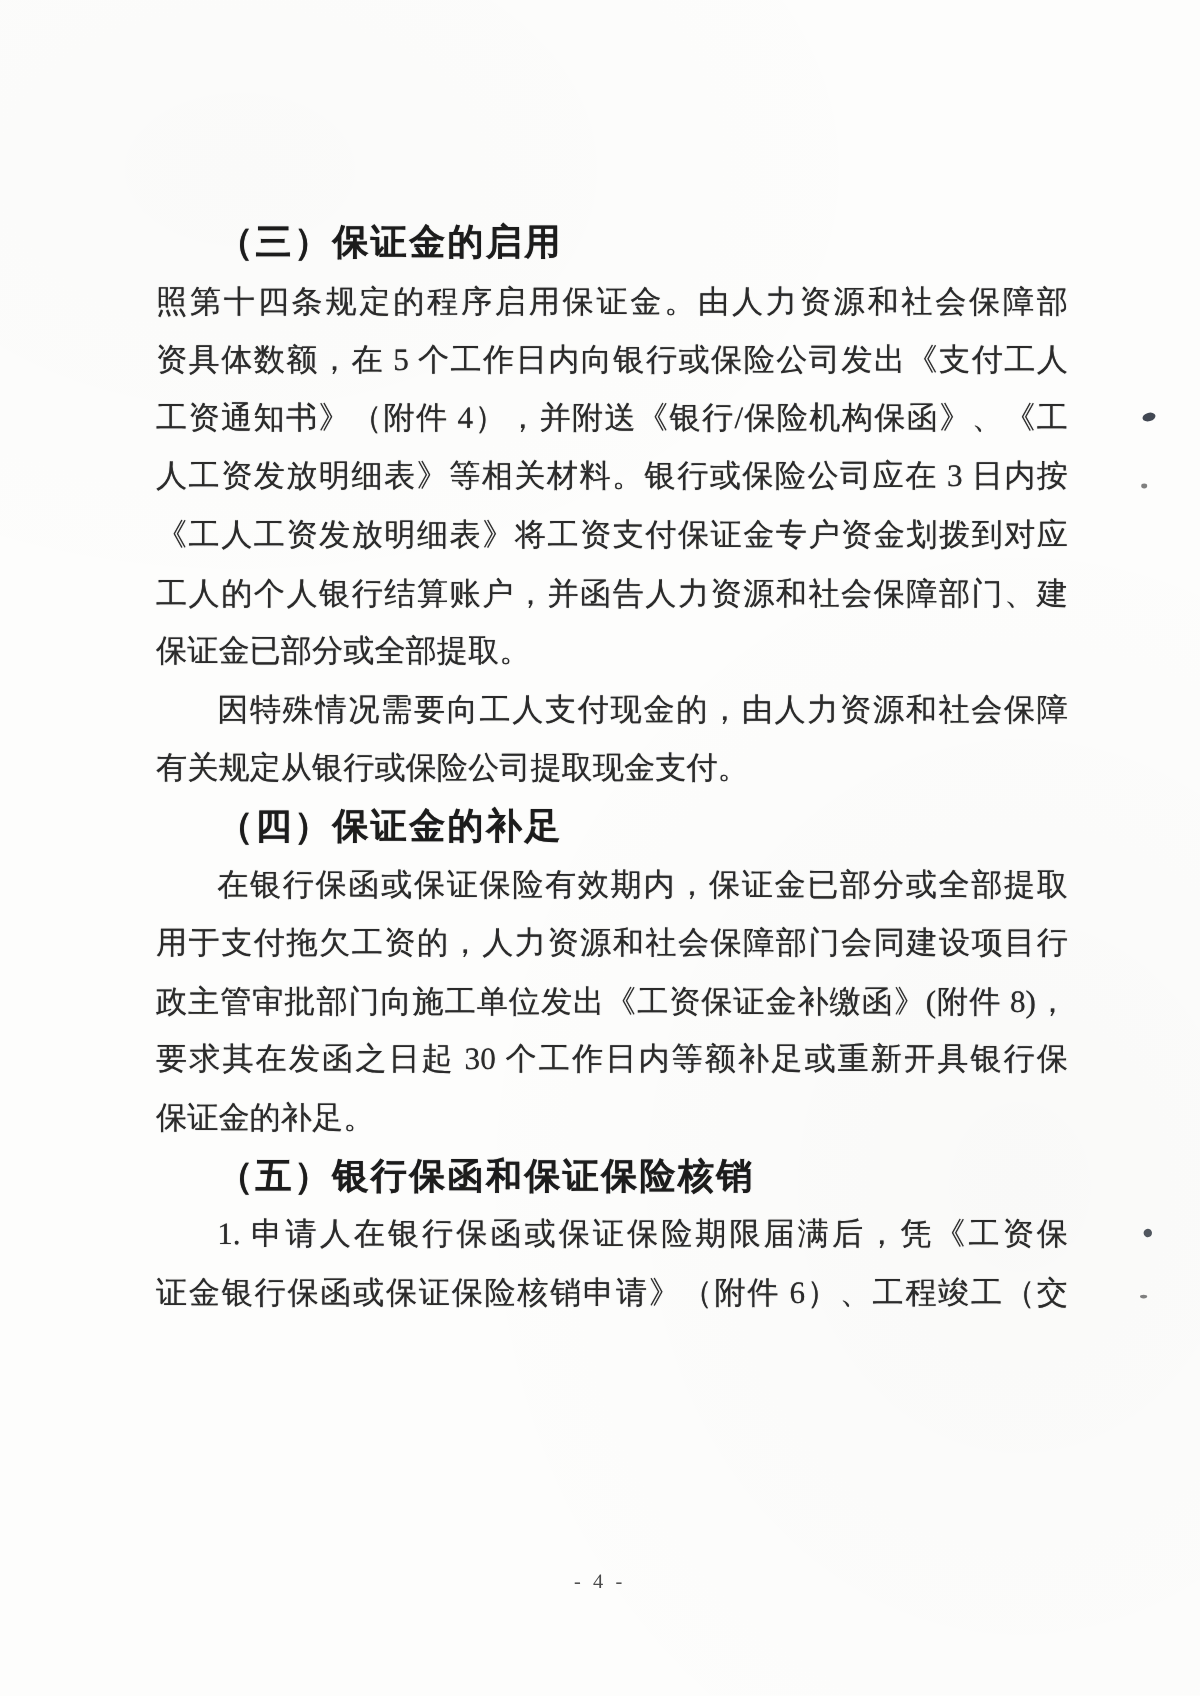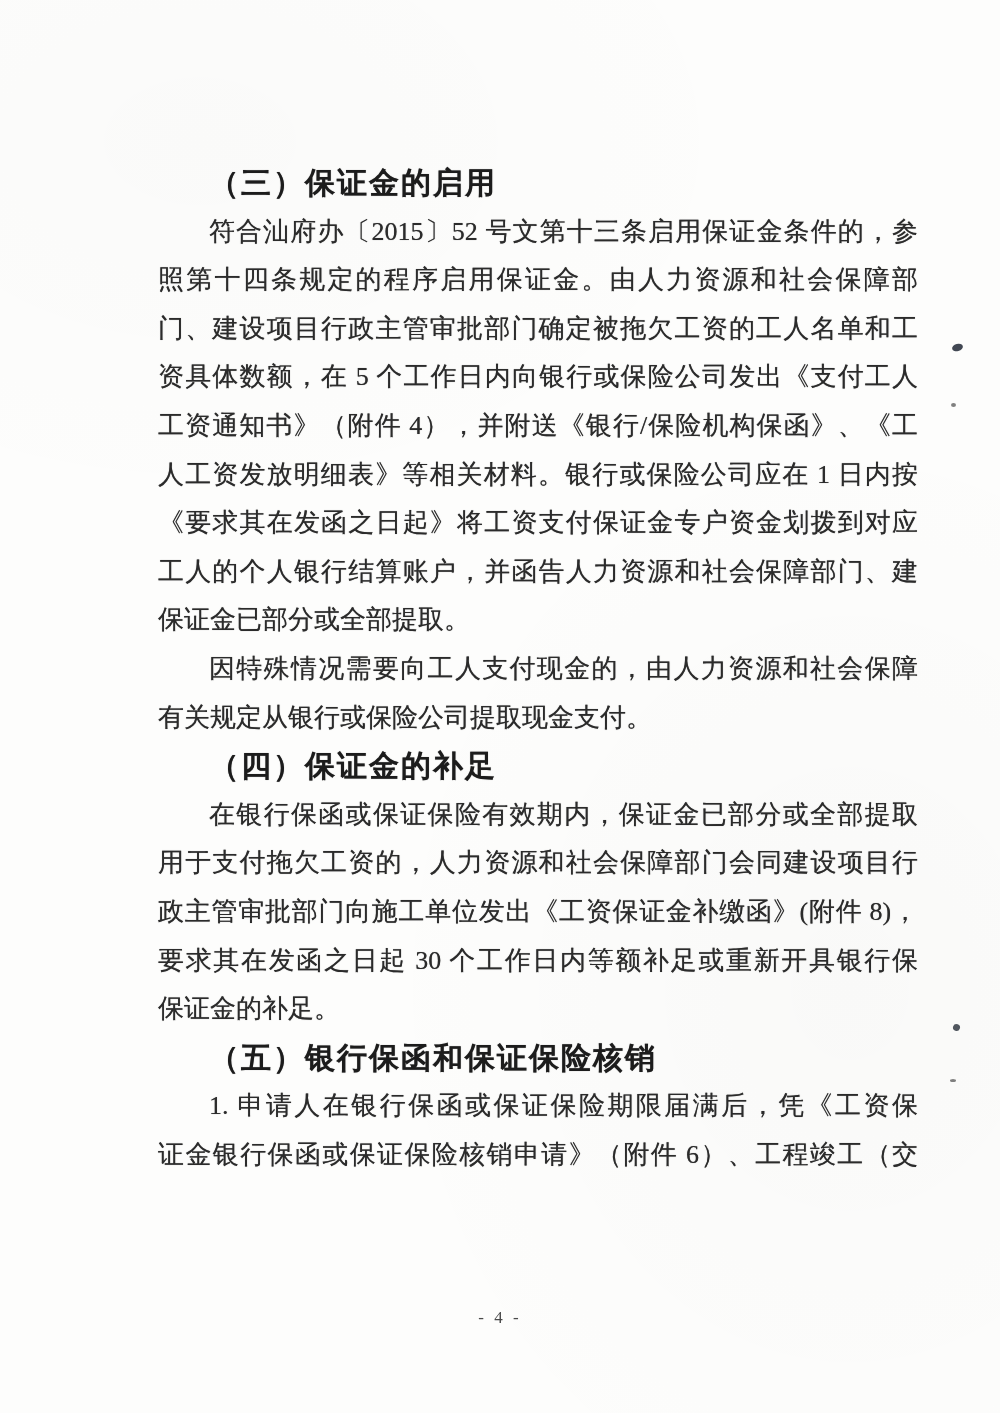--- a/index.html
+++ b/index.html
@@ -14,23 +14,22 @@
     background:
       radial-gradient(ellipse 600px 400px at 20% 10%, rgba(0,0,0,0.012), transparent),
       radial-gradient(ellipse 500px 600px at 85% 70%, rgba(0,0,0,0.015), transparent),
       #fdfdfc;
     overflow: hidden;
     font-family: "Liberation Serif", "DejaVu Serif", serif;
   }
   .text-block {
     position: absolute;
     left: 130px;
-    top: 159px;
+    top: 179px;
     width: 760px;
-    margin-left: 28px;
   }
   .line {
     height: 48.6px;
     line-height: 48.6px;
     font-size: 26px;
     color: #2b2b2b;
     text-shadow: 0 0 0.7px rgba(45,45,45,0.75);
     white-space: nowrap;
   }
   .line.fill {
@@ -67,27 +66,25 @@
   .a3 { left: 953px; top: 1024px; width: 7px; height: 7px; background: #333a44; transform: rotate(20deg); opacity: 0.85; }
   .a4 { left: 950px; top: 1079px; width: 6px; height: 3px; background: #555;    opacity: 0.75; }
 </style>
 </head>
 <body>
 
 <div class="page">
 
   <div class="text-block">
     <div class="line heading indent">（三）保证金的启用</div>
-    <div class="line indent fill">符合汕府办〔2015〕52 号文第十三条启用保证金条件的，参</div>
     <div class="line fill">照第十四条规定的程序启用保证金。由人力资源和社会保障部</div>
-    <div class="line fill">门、建设项目行政主管审批部门确定被拖欠工资的工人名单和工</div>
     <div class="line fill">资具体数额，在 5 个工作日内向银行或保险公司发出《支付工人</div>
     <div class="line fill">工资通知书》（附件 4），并附送《银行/保险机构保函》、《工</div>
-    <div class="line fill">人工资发放明细表》等相关材料。银行或保险公司应在 1 日内按</div>
-    <div class="line fill">《要求其在发函之日起》将工资支付保证金专户资金划拨到对应</div>
+    <div class="line fill">人工资发放明细表》等相关材料。银行或保险公司应在 3 日内按</div>
+    <div class="line fill">《工人工资发放明细表》将工资支付保证金专户资金划拨到对应</div>
     <div class="line fill">工人的个人银行结算账户，并函告人力资源和社会保障部门、建</div>
     <div class="line">保证金已部分或全部提取。</div>
     <div class="line indent fill">因特殊情况需要向工人支付现金的，由人力资源和社会保障</div>
     <div class="line">有关规定从银行或保险公司提取现金支付。</div>
     <div class="line heading indent">（四）保证金的补足</div>
     <div class="line indent fill">在银行保函或保证保险有效期内，保证金已部分或全部提取</div>
     <div class="line fill">用于支付拖欠工资的，人力资源和社会保障部门会同建设项目行</div>
     <div class="line fill">政主管审批部门向施工单位发出《工资保证金补缴函》(附件 8)，</div>
     <div class="line fill">要求其在发函之日起 30 个工作日内等额补足或重新开具银行保</div>
     <div class="line">保证金的补足。</div>

